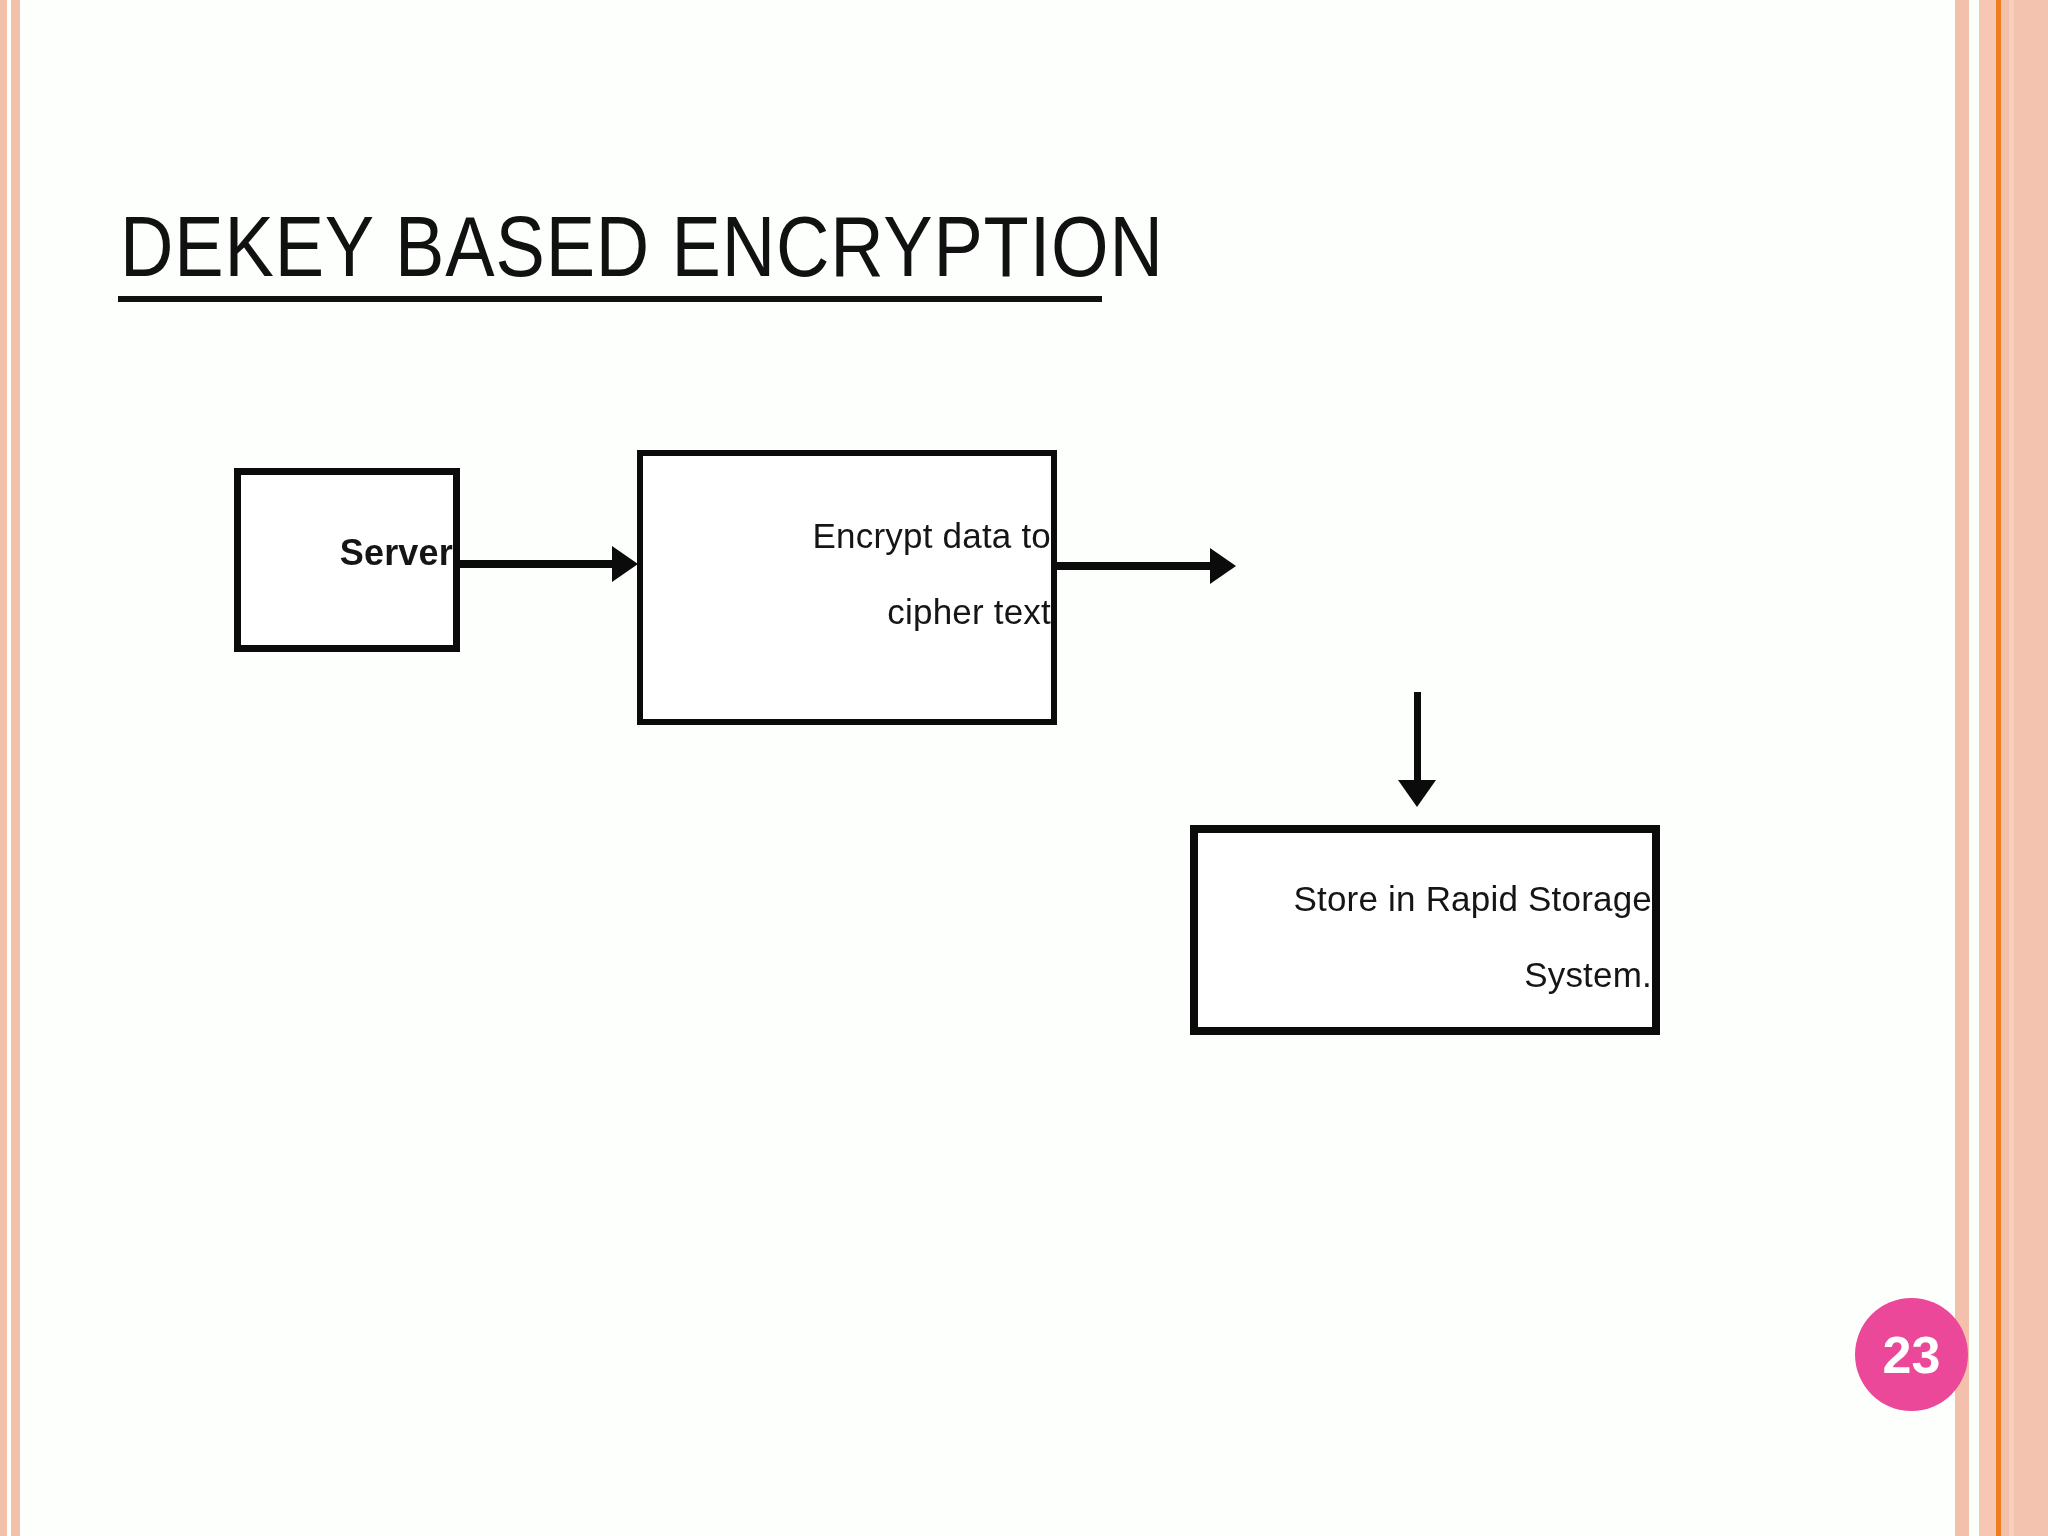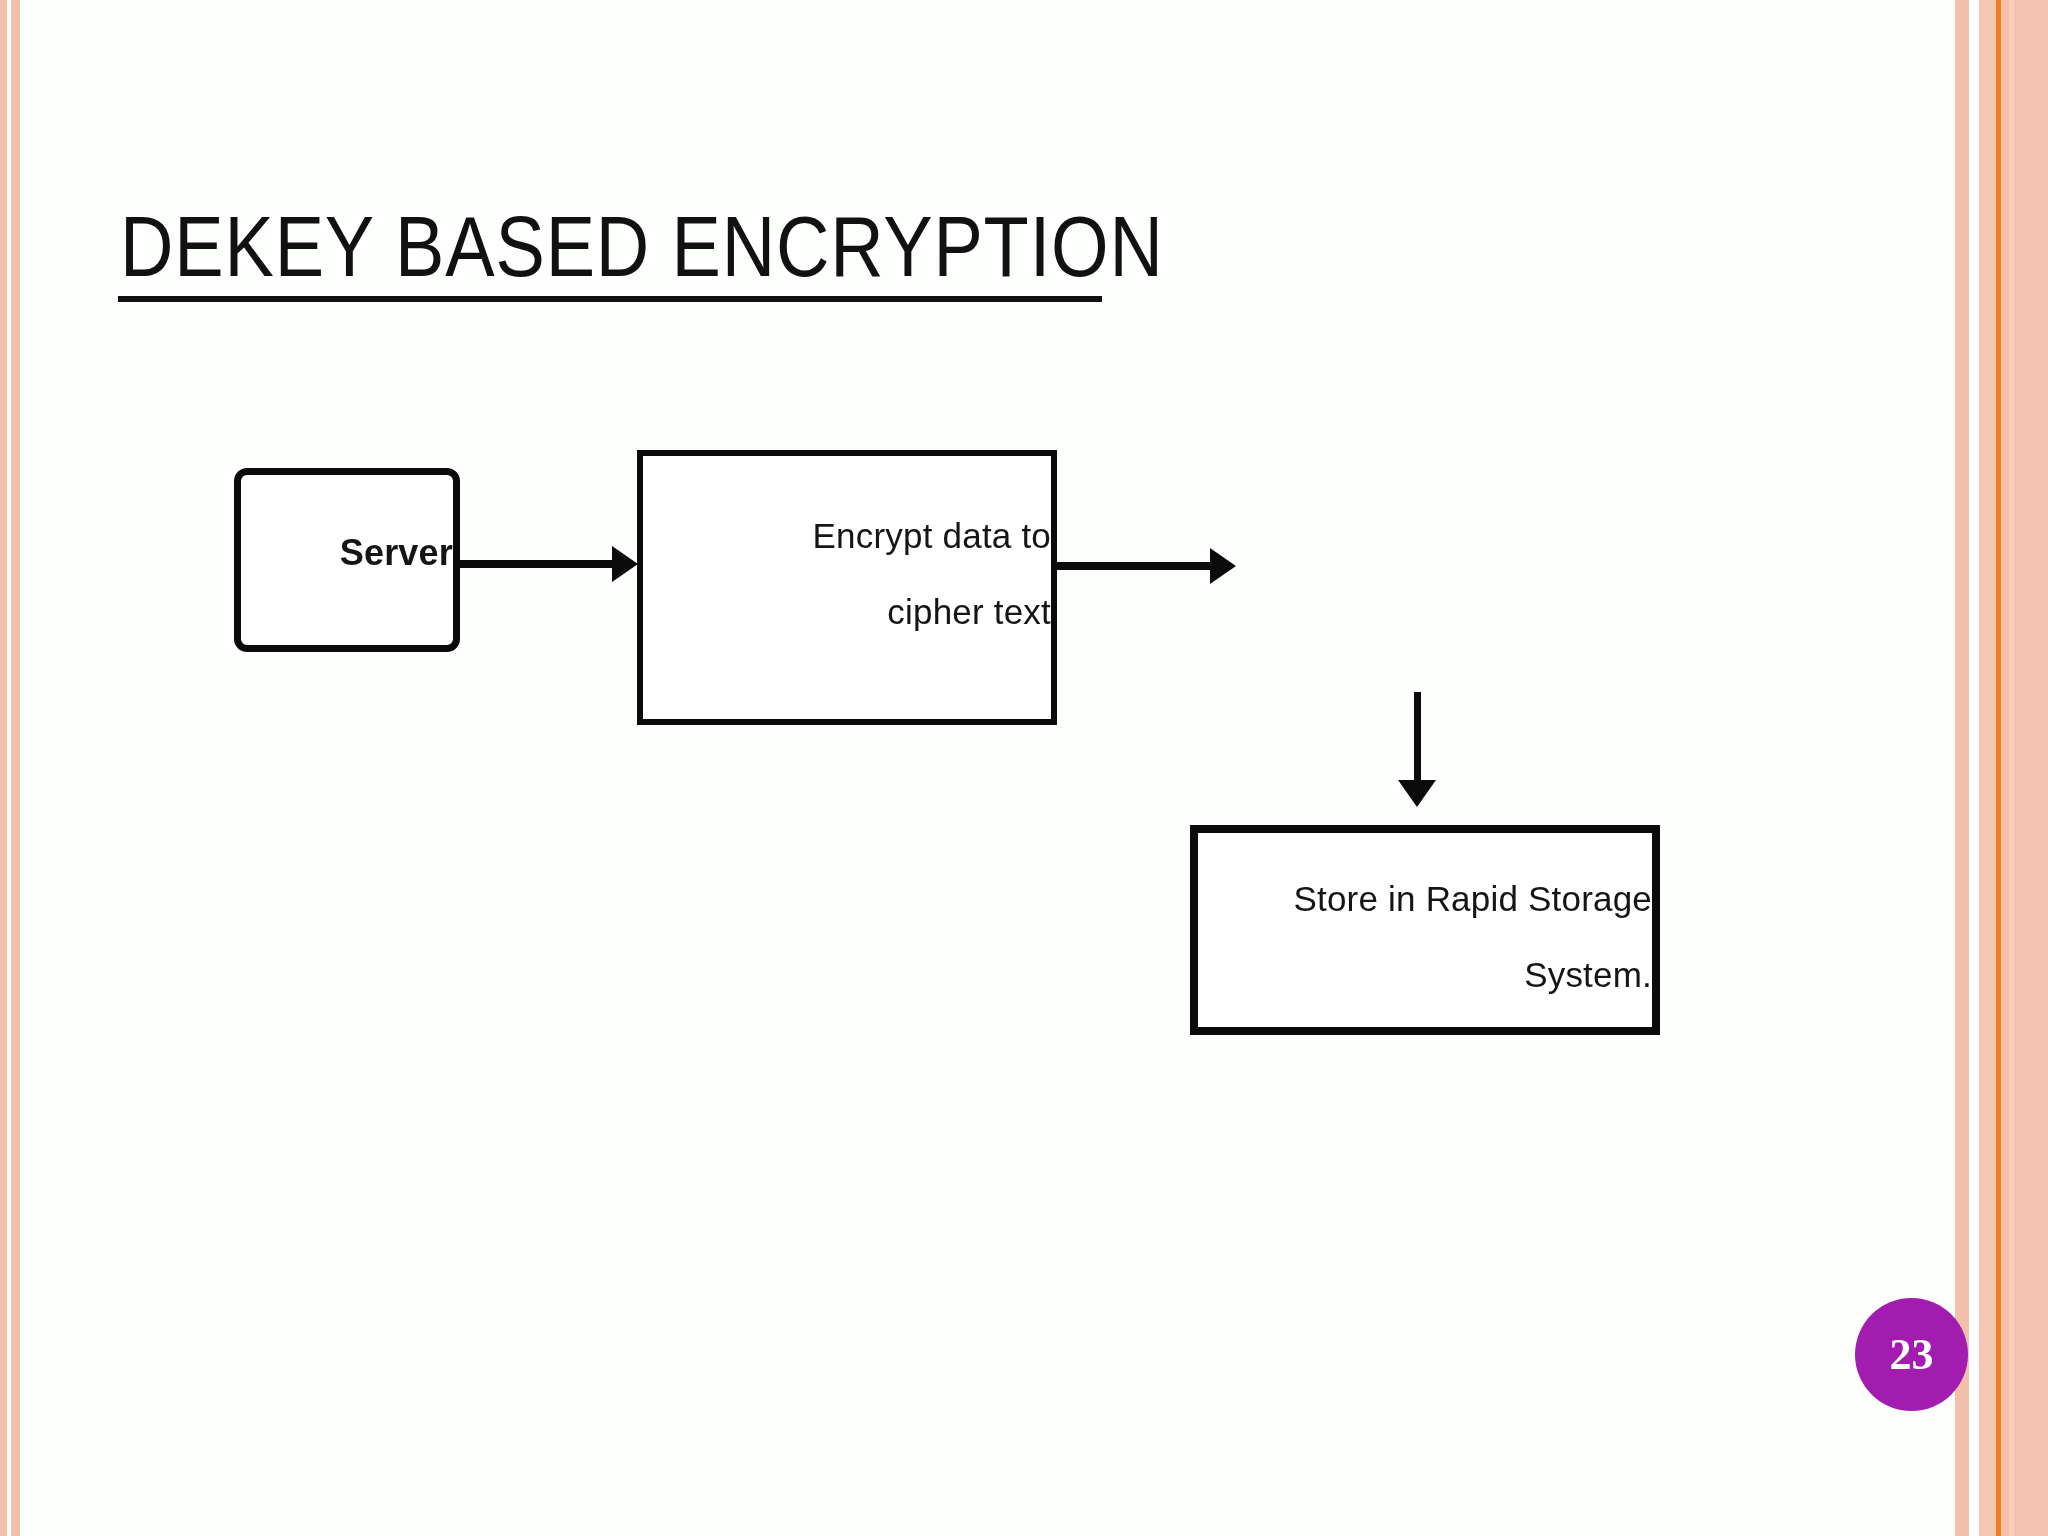--- a/index.html
+++ b/index.html
@@ -75,21 +75,20 @@
   }
   .flow-box .box-text {
     display: block;
     white-space: pre-line;
   }
 
   #box-server {
     left: 234px; top: 468px;
     width: 226px; height: 184px;
     border-width: 7px;
-    border-radius: 13px;
   }
   #box-server .box-text {
     padding: 56px 0 0 46px;
     font-weight: bold;
     font-size: 36px;
     line-height: 44px;
   }
 
   #box-encrypt {
     left: 637px; top: 450px;
@@ -150,28 +149,28 @@
   #arrow3-head { left: 1398px; top: 780px; }
 
   
   #page-badge {
     position: absolute;
     left: 1855px;
     top: 1298px;
     width: 113px;
     height: 113px;
     border-radius: 50%;
-    background: #a21caf;
+    background: #ec4899;
     color: #ffffff;
-    font-size: 44px;
+    font-size: 52px;
     font-weight: bold;
     display: flex;
     align-items: center;
     justify-content: center;
-    font-family: Liberation Serif, serif;
+    font-family: Liberation Sans, sans-serif;
   }
 </style>
 </head>
 <body>
 
 <div id="slide">
 
   <div class="stripe stripe-left-outer"></div>
   <div class="stripe stripe-left-gap"></div>
   <div class="stripe stripe-left-inner"></div>

